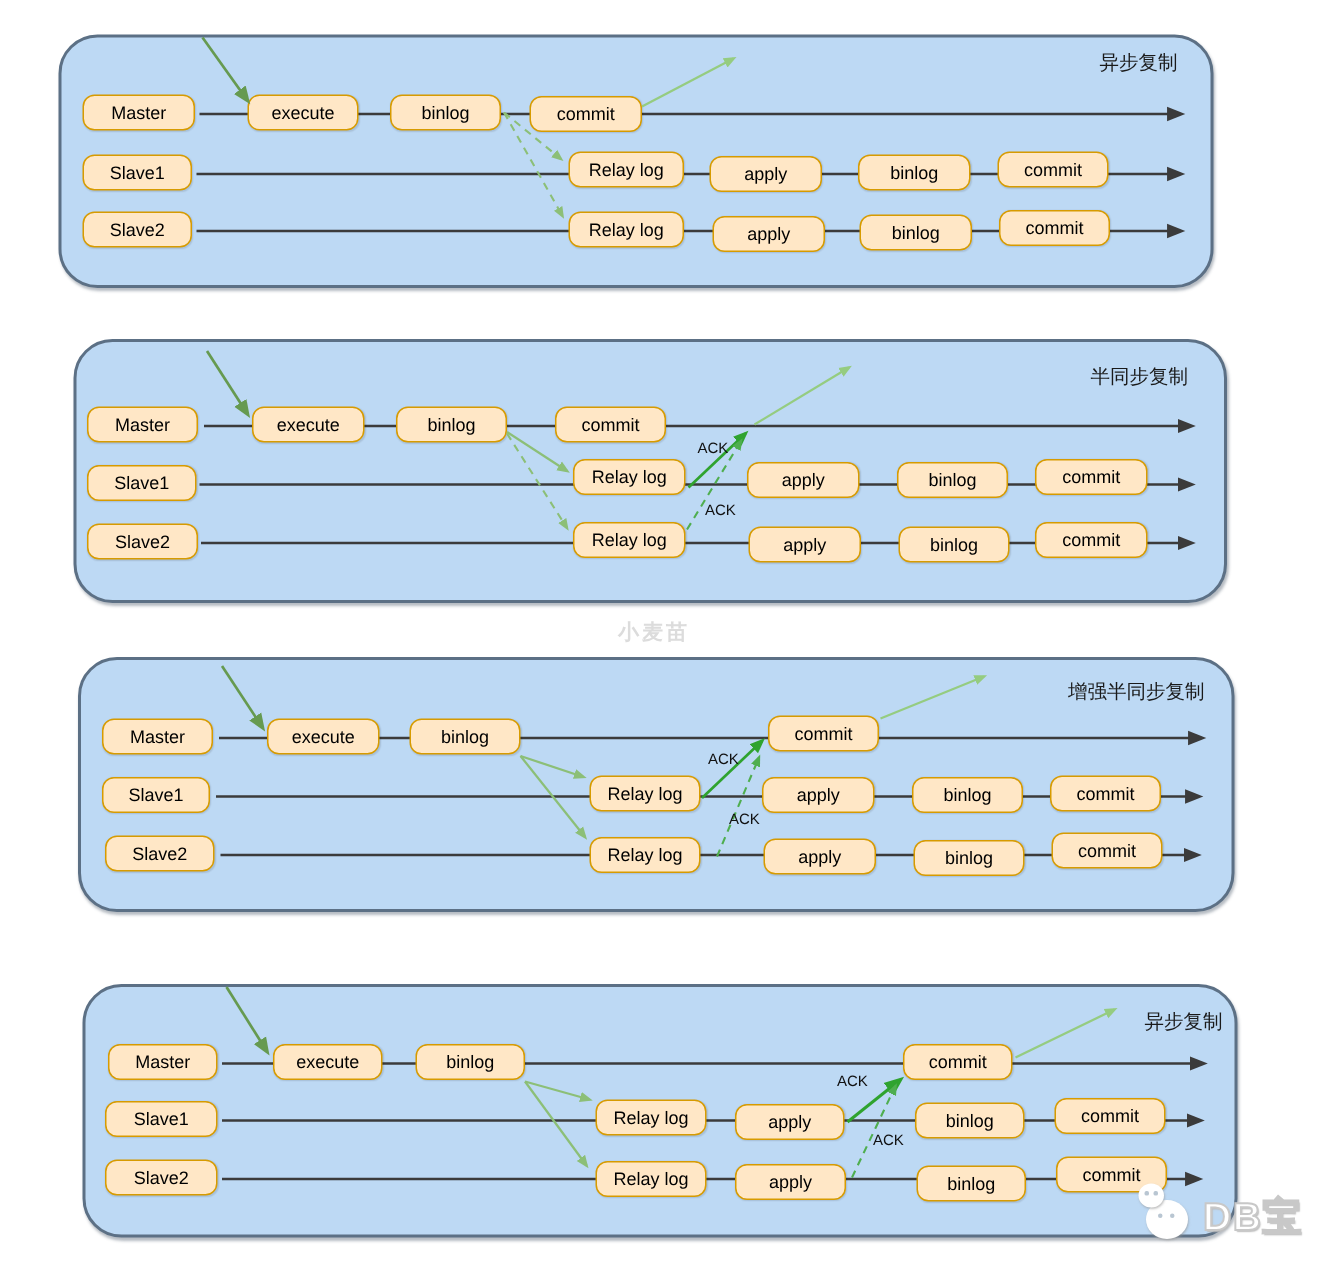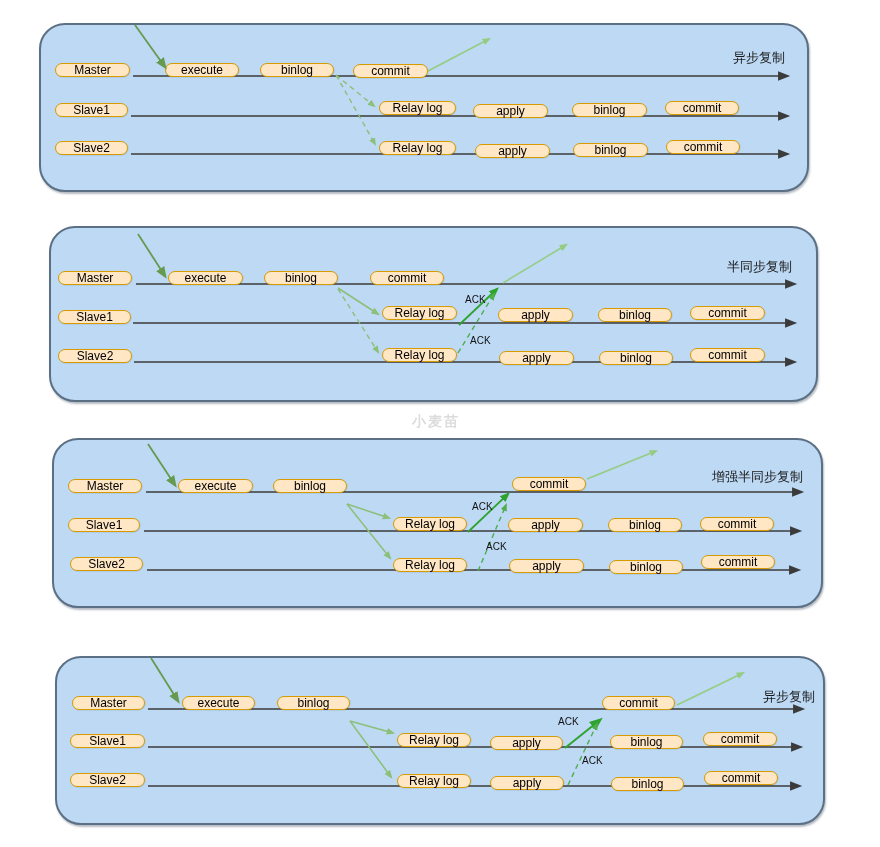--- a/index.html
+++ b/index.html
@@ -1,23 +1,23 @@
 <!DOCTYPE html>
 <html><head>
 <meta charset="utf-8">
 <style>
   html,body{margin:0;padding:0;background:#ffffff;}
   #stage{position:relative;width:880px;height:847px;background:#ffffff;overflow:hidden;
          font-family:"Liberation Sans","DejaVu Sans",sans-serif;}
   .panel{position:absolute;border-radius:26px;border:2px solid #5c7085;
          box-shadow:1px 2px 2px rgba(90,105,120,.45);box-sizing:border-box;z-index:0;}
-  .panel-title{position:absolute;font-size:13px;color:#1a1a1a;white-space:nowrap;z-index:1;margin-top:16px;}
+  .panel-title{position:absolute;font-size:13px;color:#1a1a1a;white-space:nowrap;z-index:1;}
   svg.layer{position:absolute;left:0;top:0;z-index:1;}
   svg.layer.over{z-index:3;}
-  .node{position:absolute;height:14px;border-radius:8px;border:1.5px solid #d79b00;
+  .node{position:absolute;height:24px;border-radius:8px;border:1.5px solid #d79b00;
         background:#ffe7c6;display:flex;align-items:center;justify-content:center;
         font-size:12px;color:#000;box-sizing:border-box;z-index:2;white-space:nowrap;
         box-shadow:0.5px 0.5px 1px rgba(0,0,0,.12);}
   .ack{position:absolute;font-size:10px;color:#111;z-index:4;white-space:nowrap;}
   .wm-center{position:absolute;left:412px;top:413px;font-size:14px;font-weight:bold;
         color:#dcdcdc;text-shadow:0 0 2px #ffffff;z-index:4;letter-spacing:2px;}
   .wm-brand{position:absolute;left:748px;top:788px;width:125px;height:48px;z-index:4;}
   .wm-brand-text{position:absolute;left:54px;top:6px;font-size:26px;font-weight:bold;
         color:#ffffff;-webkit-text-stroke:1.3px #c8c8c8;text-shadow:1px 1px 1px #bdbdbd;
         letter-spacing:1px;}
@@ -90,20 +90,31 @@
       <line x1="151" y1="658" x2="178" y2="701" stroke="#669a50" stroke-width="1.8" marker-end="url(#mk-green_dark-7-svg-over)"></line>
       <line x1="350" y1="721" x2="393" y2="733" stroke="#8cbf77" stroke-width="1.5" marker-end="url(#mk-green_light-6-svg-over)"></line>
       <line x1="350" y1="721" x2="391" y2="777" stroke="#8cbf77" stroke-width="1.5" marker-end="url(#mk-green_light-6-svg-over)"></line>
       <line x1="565" y1="748" x2="600" y2="720" stroke="#2fa32f" stroke-width="2" marker-end="url(#mk-green_bright-7-svg-over)"></line>
       <line x1="568" y1="785" x2="597" y2="724" stroke="#4fae4f" stroke-width="1.4" stroke-dasharray="5,4" marker-end="url(#mk-green_dashack-6-svg-over)"></line>
       <line x1="677" y1="705" x2="743" y2="673" stroke="#95cc80" stroke-width="1.5" marker-end="url(#mk-green_pale-6-svg-over)"></line>
     </svg>
 
   <div class="wm-center">小麦苗</div>
 
+  <div class="wm-brand">
+    <div class="bubble bubble-big">
+      <div class="eye" style="left:8px;top:9px;"></div>
+      <div class="eye" style="left:16px;top:9px;"></div>
+    </div>
+    <div class="bubble bubble-small">
+      <div class="eye" style="left:4px;top:5px;width:2.5px;height:2.5px;"></div>
+      <div class="eye" style="left:10px;top:5px;width:2.5px;height:2.5px;"></div>
+    </div>
+    <div class="wm-brand-text">DB宝</div>
+  </div>
 <div class="panel" style="left: 39px; top: 23px; width: 770px; height: 169px; background: rgb(189, 217, 244); border-color: rgb(92, 112, 133);"></div>
     <div class="panel-title" style="left: 733px; top: 33px;">异步复制</div>
     <div class="node" style="left: 55px; top: 63px; width: 75px; background: rgb(255, 231, 198); border-color: rgb(215, 155, 0);">Master</div>
     <div class="node" style="left: 165px; top: 63px; width: 74px; background: rgb(255, 231, 198); border-color: rgb(215, 155, 0);">execute</div>
     <div class="node" style="left: 260px; top: 63px; width: 74px; background: rgb(255, 231, 198); border-color: rgb(215, 155, 0);">binlog</div>
     <div class="node" style="left: 353px; top: 64px; width: 75px; background: rgb(255, 231, 198); border-color: rgb(215, 155, 0);">commit</div>
     <div class="node" style="left: 55px; top: 103px; width: 73px; background: rgb(255, 231, 198); border-color: rgb(215, 155, 0);">Slave1</div>
     <div class="node" style="left: 379px; top: 101px; width: 77px; background: rgb(255, 231, 198); border-color: rgb(215, 155, 0);">Relay log</div>
     <div class="node" style="left: 473px; top: 104px; width: 75px; background: rgb(255, 231, 198); border-color: rgb(215, 155, 0);">apply</div>
     <div class="node" style="left: 572px; top: 103px; width: 75px; background: rgb(255, 231, 198); border-color: rgb(215, 155, 0);">binlog</div>

